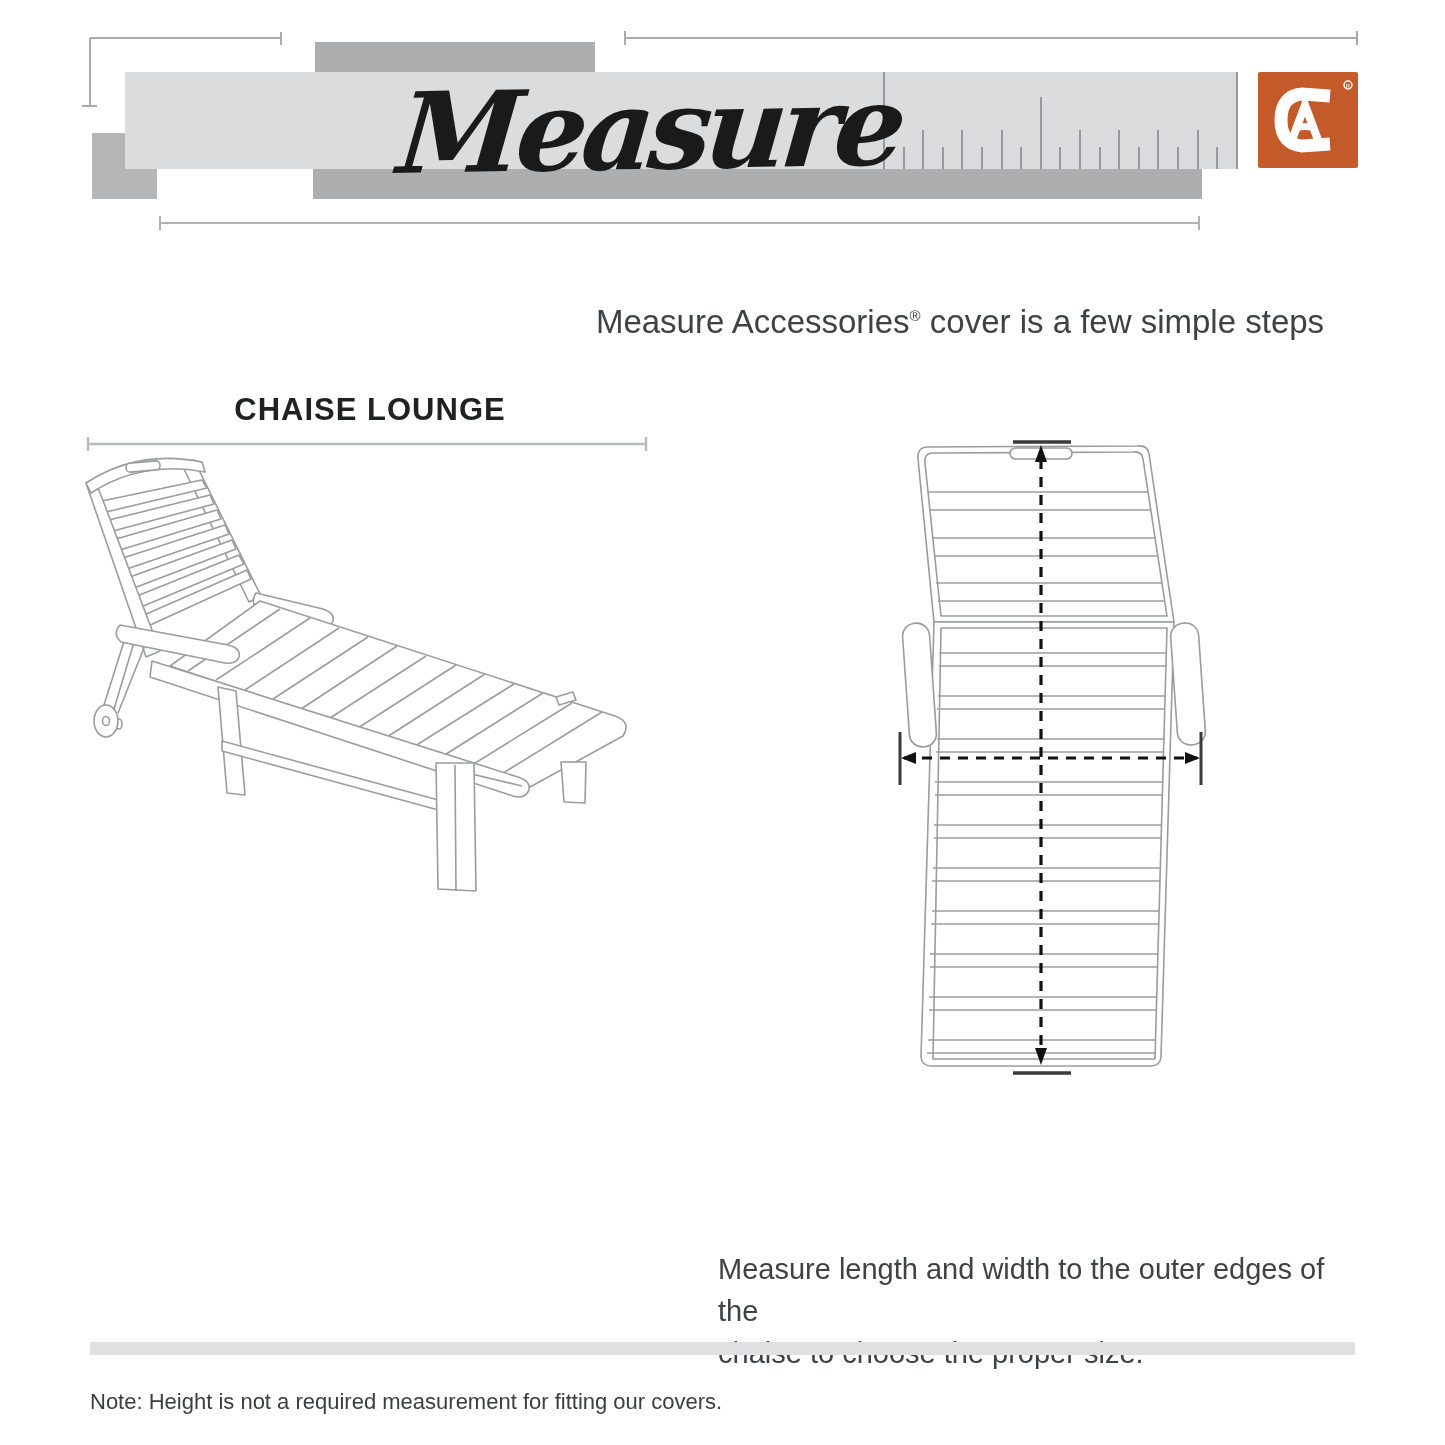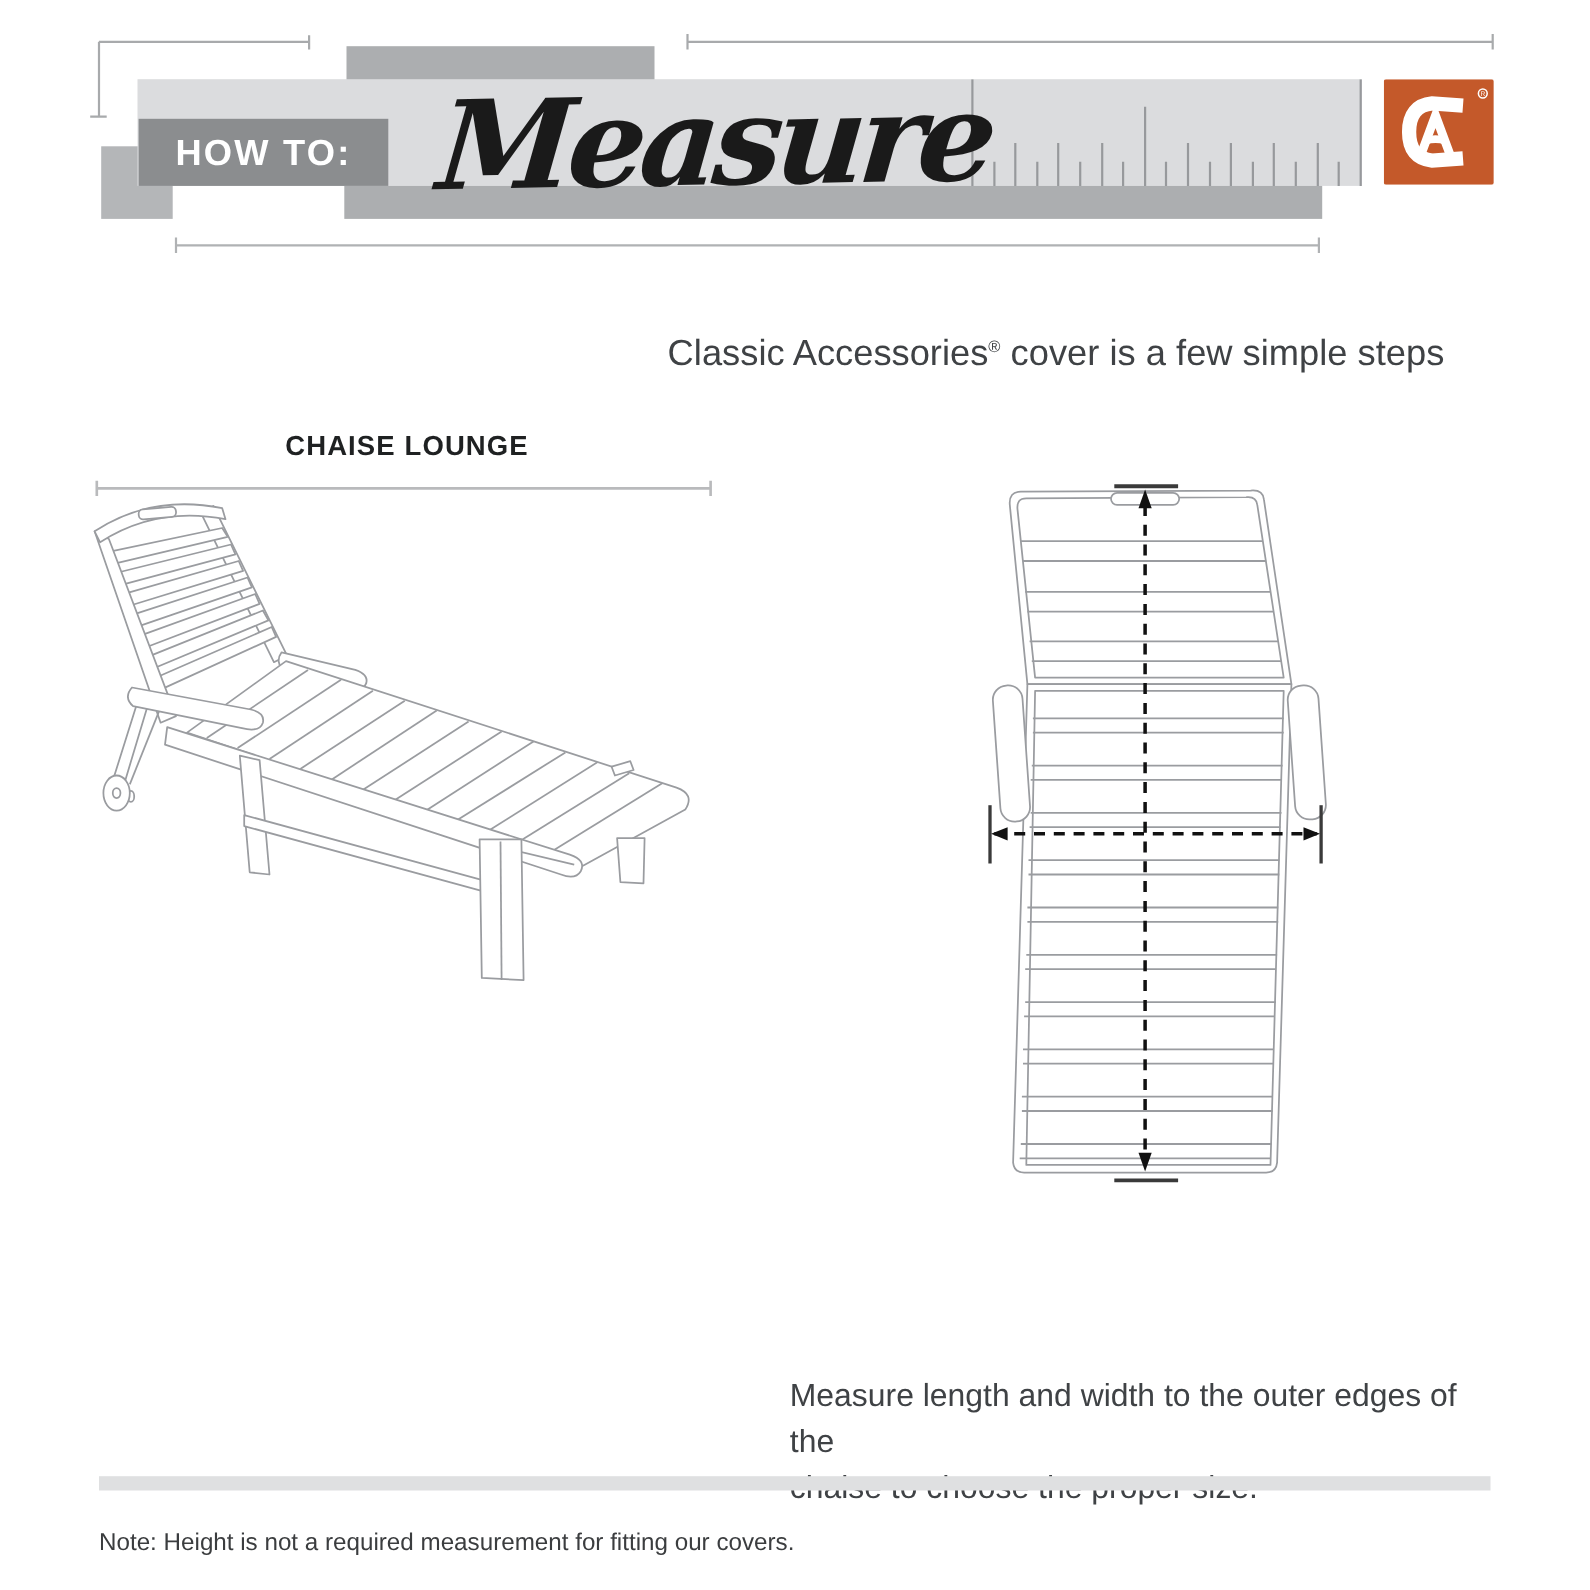--- a/index.html
+++ b/index.html
@@ -20,21 +20,21 @@
                 font-size:112px;color:#1a1a1a;transform:skewX(-6deg) rotate(-1deg);
                 letter-spacing:-6px;line-height:1;}
 
   
   .intro{left:480px;top:244px;width:960px;text-align:center;color:#3f4245;
          font-size:33px;line-height:48px;font-weight:300;}
   .intro sup{font-size:15px;}
 
   
   .fig-label{left:150px;top:392px;width:440px;text-align:center;color:#1f2122;
-             font-weight:bold;font-size:25px;letter-spacing:1px;}
+             font-weight:bold;font-size:31px;letter-spacing:1px;}
 
   
   .instructions{left:718px;top:1206px;width:620px;color:#3f4245;font-size:29px;
                 line-height:42px;font-weight:300;text-align:left;}
 
   
   .divider{left:90px;top:1342px;width:1265px;height:13px;background:#dfe0e1;}
   .footnote{left:90px;top:1376px;width:1000px;color:#3b3d3f;font-size:22px;margin-top:13px;}
   svg{display:block;}
 </style>
@@ -75,42 +75,39 @@
       <line x1="244" y1="58" x2="244" y2="97"></line>
       <line x1="264" y1="75" x2="264" y2="97"></line>
       <line x1="283" y1="58" x2="283" y2="97"></line>
       <line x1="303" y1="75" x2="303" y2="97"></line>
       <line x1="323" y1="58" x2="323" y2="97"></line>
       <line x1="342" y1="75" x2="342" y2="97"></line>
       <line x1="362" y1="0" x2="362" y2="97"></line>
     </g>
   </svg>
 
-  <div class="abs howto-box">
-    <span>HOW TO:</span>
-  </div>
 
   <div class="abs script-title">Measure</div>
 
   <svg class="abs" style="left:1258px;top:72px" width="100" height="96" viewBox="0 0 100 96">
     <rect x="0" y="0" width="100" height="96" rx="2" fill="#c4592a"></rect>
     <g fill="none" stroke="#ffffff">
       <path d="M 72,24 L 44,22 Q 23,24 23,48 Q 23,72 44,74 L 72,72" stroke-width="13" stroke-linecap="butt"></path>
       <path d="M 34,68 L 47,33 L 60,68" stroke-width="8"></path>
       <path d="M 38,56 Q 47,53 56,56" stroke-width="7"></path>
     </g>
     <g>
       <circle cx="90" cy="13" r="4" fill="none" stroke="#ffffff" stroke-width="1.4"></circle>
       <text x="90" y="15.5" font-size="6" fill="#ffffff" text-anchor="middle" font-family="Liberation Sans, sans-serif">R</text>
     </g>
   </svg>
 
   <div class="abs intro">
     <br>
-    <span>Classic Accessories</span><sup>®</sup><span> cover is a few simple steps</span>
+    <span>Measure Accessories</span><sup>®</sup><span> cover is a few simple steps</span>
   </div>
 
   <div class="abs fig-label">CHAISE LOUNGE</div>
   <svg class="abs" style="left:85px;top:436px" width="565" height="16" viewBox="0 0 565 16">
     <g stroke="#b9babc" stroke-width="2.4" fill="none">
       <line x1="3" y1="1" x2="3" y2="15"></line>
       <line x1="3" y1="8" x2="561" y2="8"></line>
       <line x1="561" y1="1" x2="561" y2="15"></line>
     </g>
   </svg>

